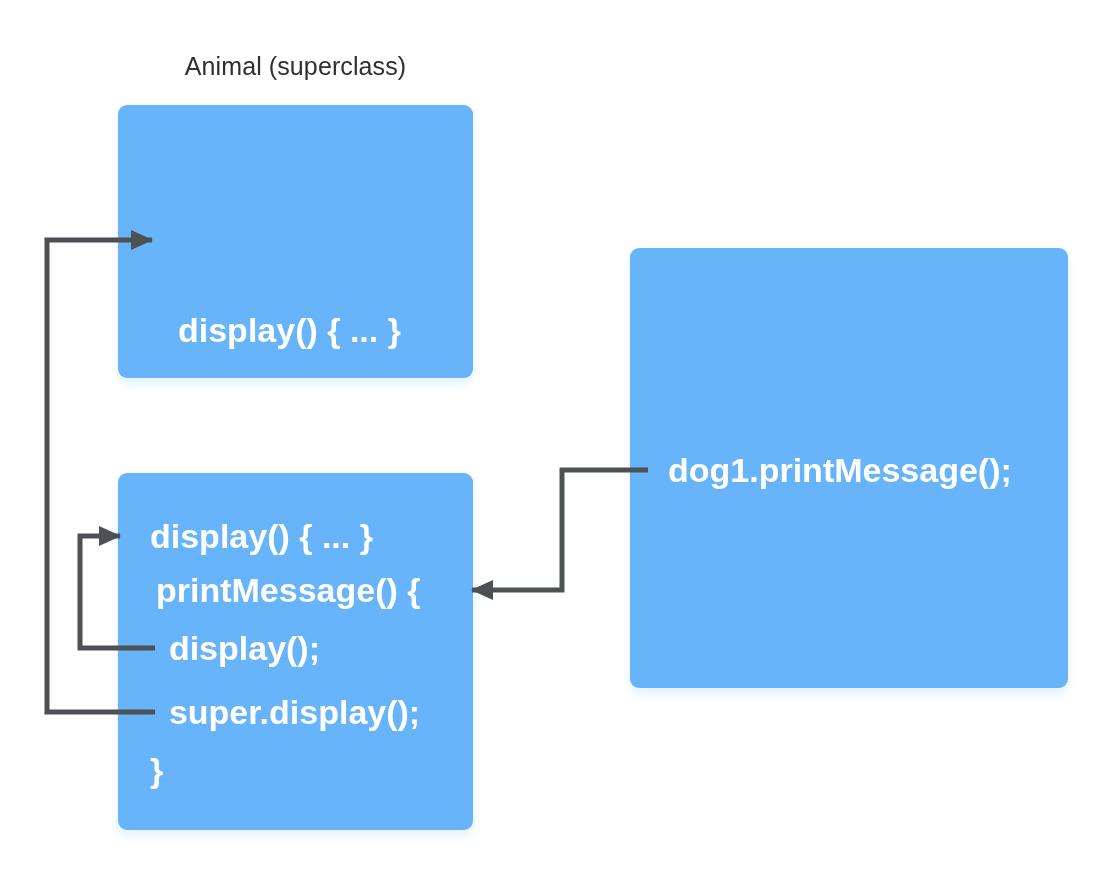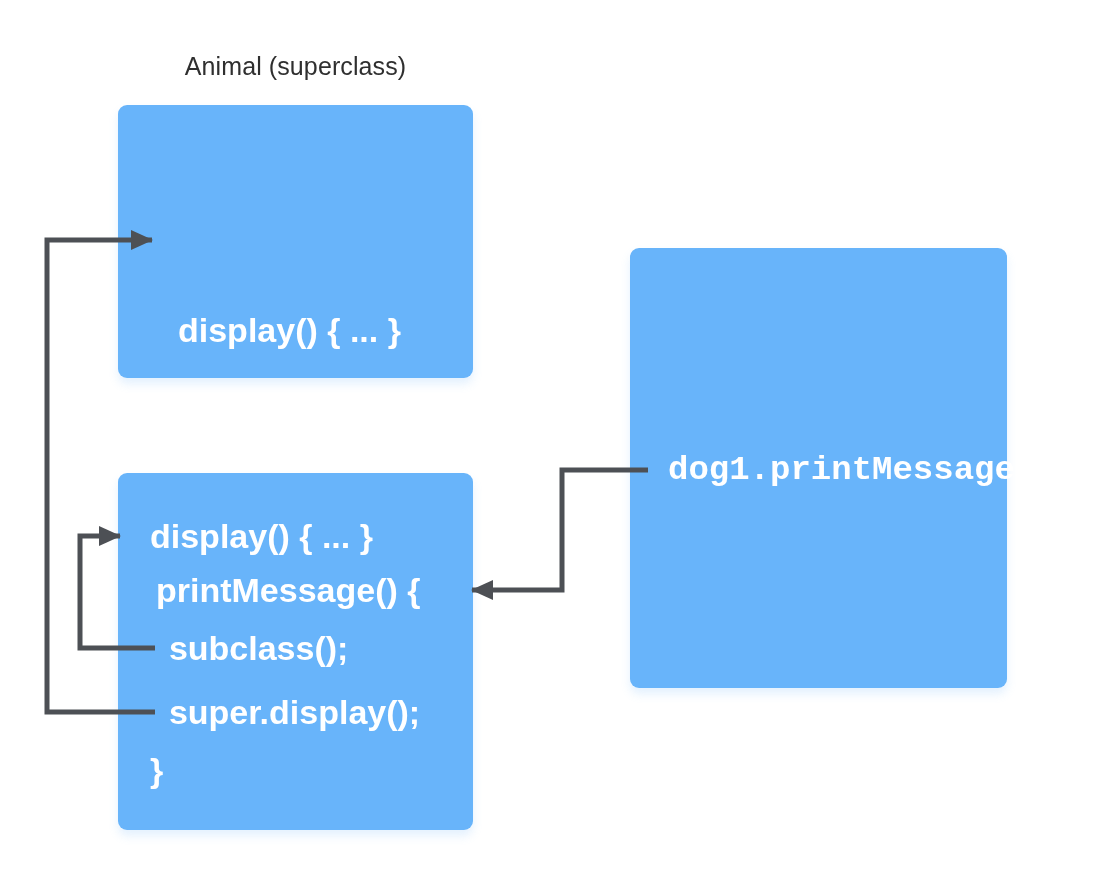--- a/index.html
+++ b/index.html
@@ -64,27 +64,27 @@
   <div class="box-label" style="left:118px; top:52px; width:355px;">Animal (superclass)</div>
 
   <div class="class-box" style="left:118px; top:105px; width:355px; height:273px;">
     <div class="code-line" style="left:60px; top:225px; transform:translateY(-50%);">display() { ... }</div>
   </div>
 
 
   <div class="class-box" style="left:118px; top:473px; width:355px; height:357px;">
     <div class="code-line" style="left:32px; top:63px; transform:translateY(-50%);">display() { ... }</div>
     <div class="code-line" style="left:32px; top:117px; transform:translateY(-50%);margin-left:6px;">printMessage() {</div>
-    <div class="code-line" style="left:32px; top:175px; transform:translateY(-50%);">  subclass();</div>
+    <div class="code-line" style="left:32px; top:175px; transform:translateY(-50%);">  display();</div>
     <div class="code-line" style="left:32px; top:239px; transform:translateY(-50%);">  super.display();</div>
     <div class="code-line" style="left:32px; top:297px; transform:translateY(-50%);">}</div>
   </div>
 
 
-  <div class="class-box" style="left:630px; top:248px; width:377px; height:440px;font-family:Liberation Mono, monospace;">
+  <div class="class-box" style="left:630px; top:248px; width:438px; height:440px;">
     <div class="code-line" style="left:38px; top:222px; transform:translateY(-50%);">dog1.printMessage();</div>
   </div>
 
   <svg id="connectors" viewBox="0 0 1118 880">
     <defs>
       <marker id="arrowEnd" markerWidth="10" markerHeight="10" refX="9" refY="4" orient="auto" markerUnits="userSpaceOnUse">
         <path d="M0,0 L10,4 L0,8 z" fill="#4d5055"></path>
       </marker>
       <marker id="arrowEndBig" markerWidth="22" markerHeight="20" refX="21" refY="10" orient="auto" markerUnits="userSpaceOnUse">
         <path d="M0,0 L22,10 L0,20 z" fill="#4d5055"></path>

